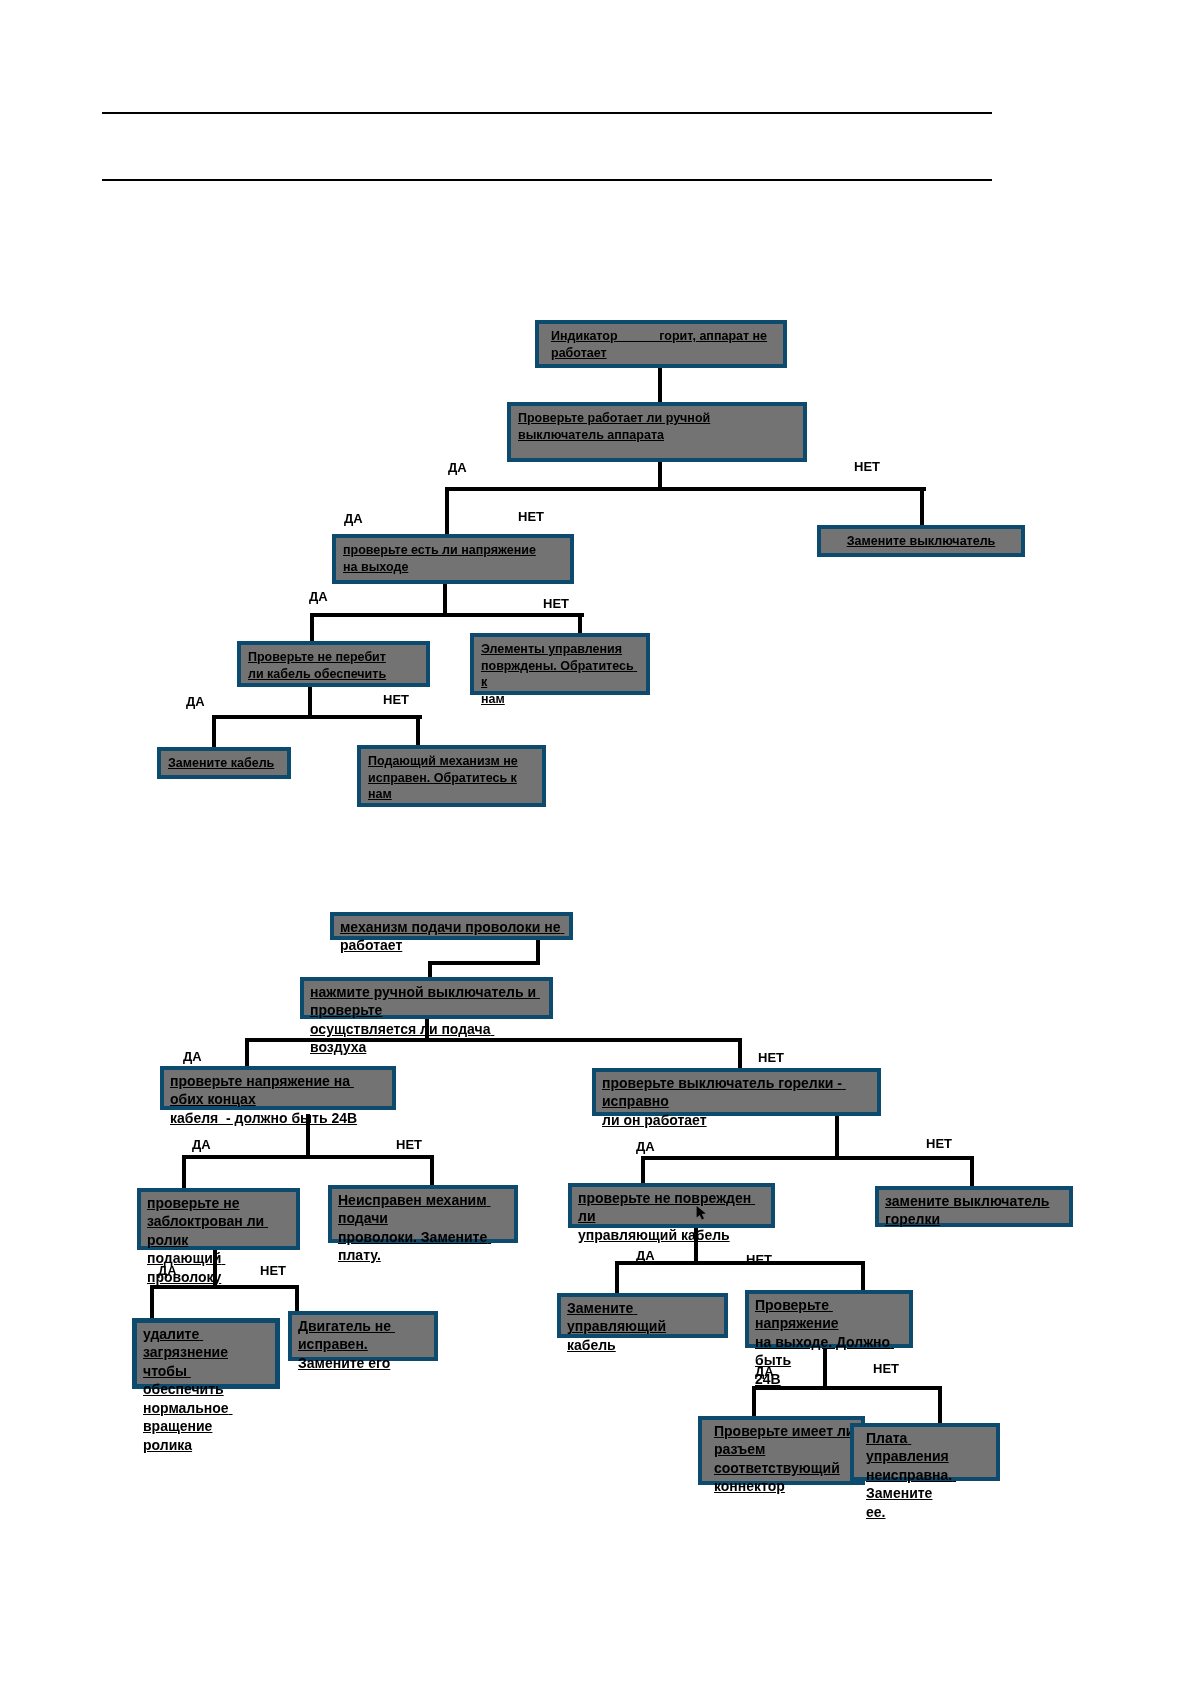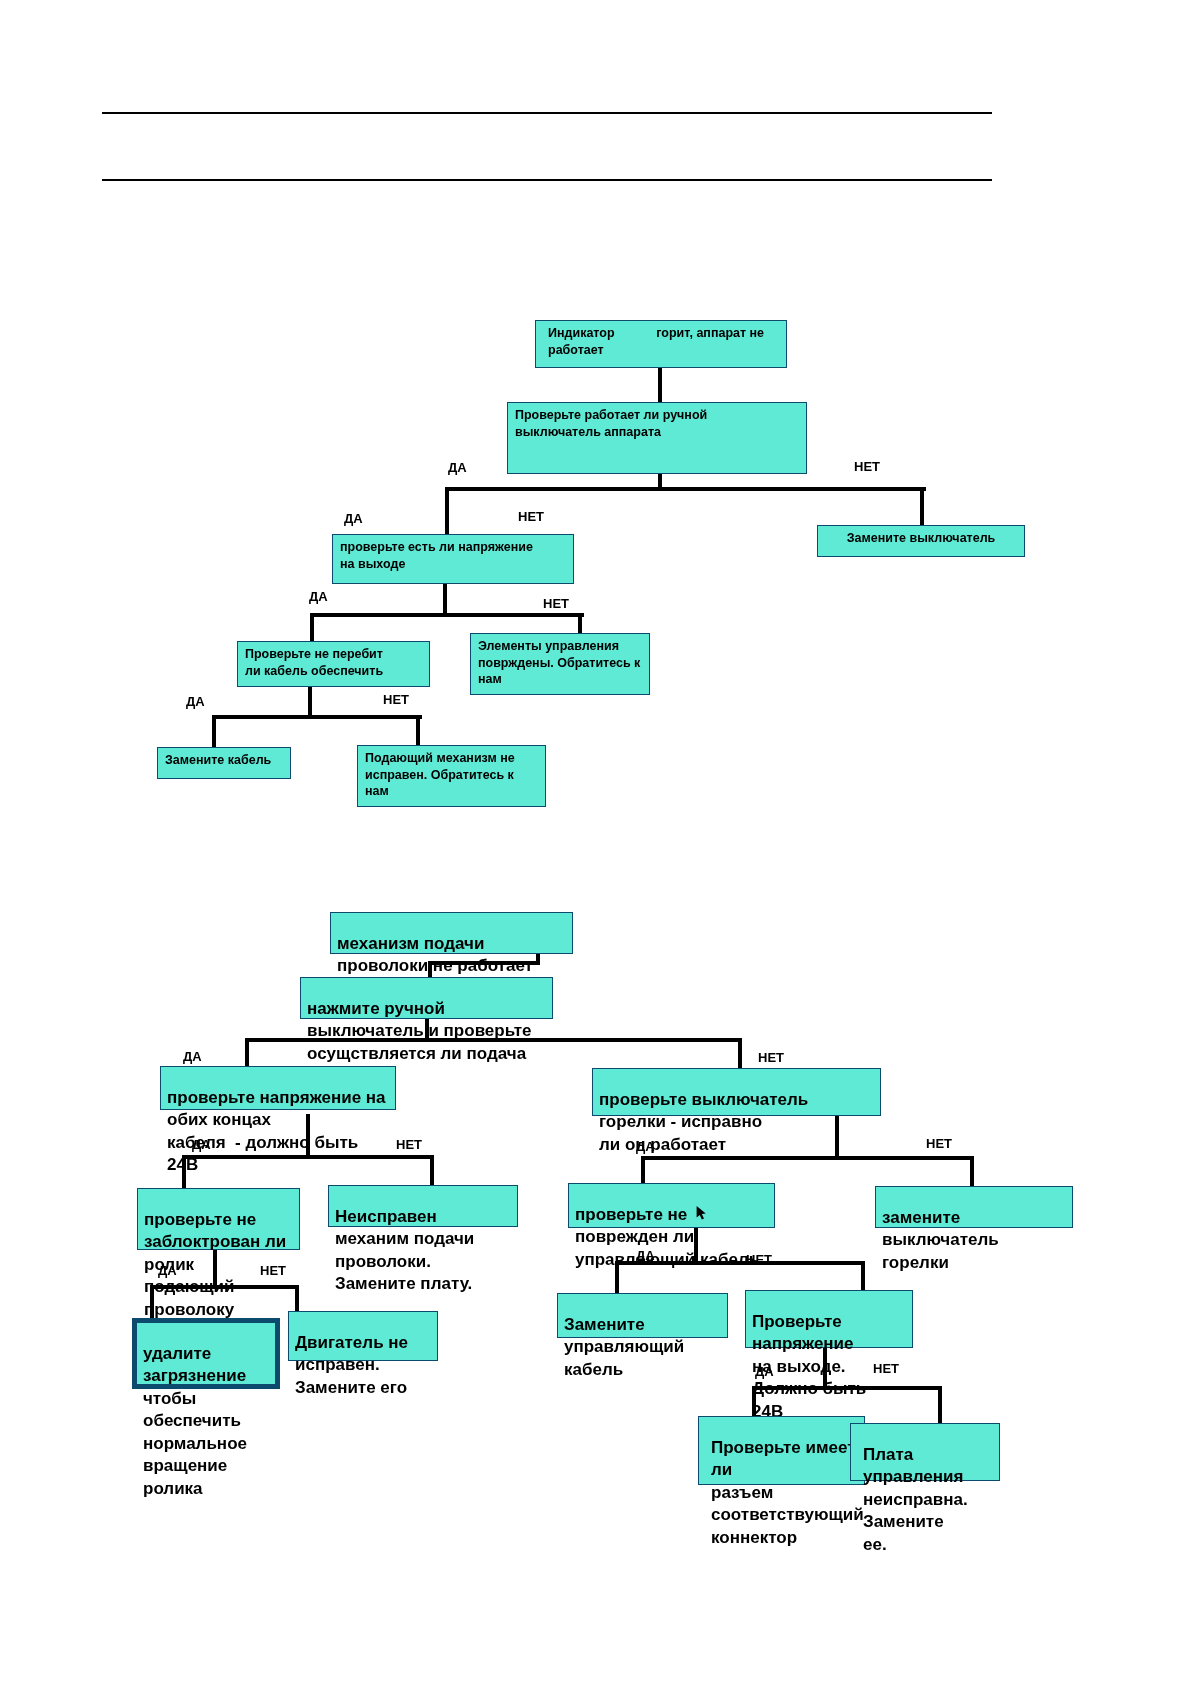--- a/index.html
+++ b/index.html
@@ -1,21 +1,21 @@
 <!DOCTYPE html>
 <html><head>
 <meta charset="utf-8">
 <style>
   html,body{margin:0;padding:0;background:#e8e8e8;}
   .page{position:relative;width:1190px;height:1684px;background:#ffffff;margin:0 auto;overflow:hidden;
         font-family:"Liberation Sans",sans-serif;}
   .rule{position:absolute;height:2px;background:#000;}
-  .node{position:absolute;box-sizing:border-box;border:1px solid #0c4a6e;background:#5eead4;color:#000;
-        font:bold 12.5px/1.32 "Liberation Sans",sans-serif;white-space:pre-wrap;padding:4px 7px;}
-  .f2 .node{font-size:17px;padding:20px 6px;}
+  .node{position:absolute;box-sizing:border-box;border:4px solid #0c4a6e;background:#737373;color:#000;
+        font:bold 12.5px/1.32 "Liberation Sans",sans-serif;white-space:pre-wrap;padding:4px 7px;text-decoration:underline;}
+  .f2 .node{font-size:14px;padding:2px 6px;}
   .thick{border-width:5px;}
   .center{text-align:center;}
   .cline{position:absolute;background:#000;}
   .branch{position:absolute;color:#000;font:bold 13px "Liberation Sans",sans-serif;}
   .cursor{position:absolute;width:14px;height:16px;}
 </style>
 </head>
 <body>
 
 <div class="page">
@@ -43,21 +43,21 @@
     <div class="branch" style="left:854px;top:459px">НЕТ</div>
     <div class="branch" style="left:344px;top:511px">ДА</div>
     <div class="branch" style="left:518px;top:509px">НЕТ</div>
     <div class="branch" style="left:309px;top:589px">ДА</div>
     <div class="branch" style="left:543px;top:596px">НЕТ</div>
     <div class="branch" style="left:186px;top:694px">ДА</div>
     <div class="branch" style="left:383px;top:692px">НЕТ</div>
 
     <div class="node" style="left:535px;top:320px;width:252px;height:48px;padding-left:12px">Индикатор            горит, аппарат не
 работает</div>
-    <div class="node" style="left:507px;top:402px;width:300px;height:72px">Проверьте работает ли ручной
+    <div class="node" style="left:507px;top:402px;width:300px;height:60px">Проверьте работает ли ручной
 выключатель аппарата</div>
     <div class="node" style="left:332px;top:534px;width:242px;height:50px">проверьте есть ли напряжение
 на выходе</div>
     <div class="node center" style="left:817px;top:525px;width:208px;height:32px">Замените выключатель</div>
     <div class="node" style="left:237px;top:641px;width:193px;height:46px">Проверьте не перебит
 ли кабель обеспечить</div>
     <div class="node" style="left:470px;top:633px;width:180px;height:62px">Элементы управления
 поврждены. Обратитесь к
 нам</div>
     <div class="node" style="left:157px;top:747px;width:134px;height:32px">Замените кабель</div>
@@ -112,21 +112,21 @@
     <div class="node" style="left:330px;top:912px;width:243px;height:28px">механизм подачи проволоки не работает</div>
     <div class="node" style="left:300px;top:977px;width:253px;height:42px">нажмите ручной выключатель и проверьте
 осущствляется ли подача воздуха</div>
     <div class="node" style="left:160px;top:1066px;width:236px;height:44px">проверьте напряжение на обих концах
 кабеля  - должно быть 24В</div>
     <div class="node" style="left:592px;top:1068px;width:289px;height:48px">проверьте выключатель горелки - исправно
 ли он работает</div>
     <div class="node" style="left:137px;top:1188px;width:163px;height:62px">проверьте не
 заблоктрован ли ролик
 подающий проволоку</div>
-    <div class="node" style="left:328px;top:1185px;width:190px;height:32px">Неисправен механим подачи
+    <div class="node" style="left:328px;top:1185px;width:190px;height:58px">Неисправен механим подачи
 проволоки. Замените плату.</div>
     <div class="node thick" style="left:132px;top:1318px;width:148px;height:71px">удалите загрязнение
 чтобы обеспечить
 нормальное вращение
 ролика</div>
     <div class="node" style="left:288px;top:1311px;width:150px;height:50px">Двигатель не исправен.
 Замените его</div>
     <div class="node" style="left:568px;top:1183px;width:207px;height:45px">проверьте не поврежден ли
 управляющий кабель</div>
     <div class="node" style="left:875px;top:1186px;width:198px;height:41px">замените выключатель

